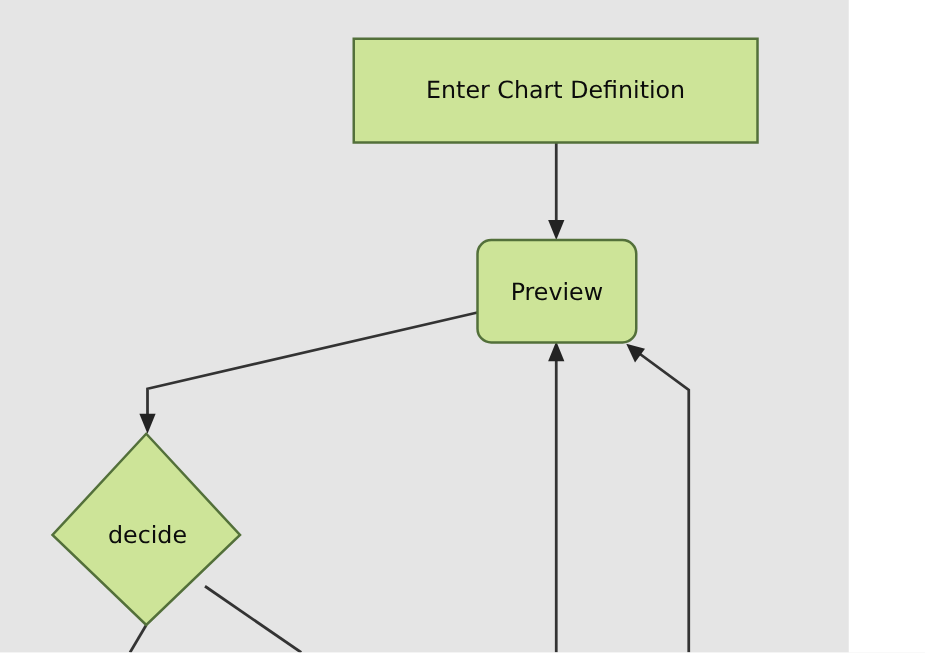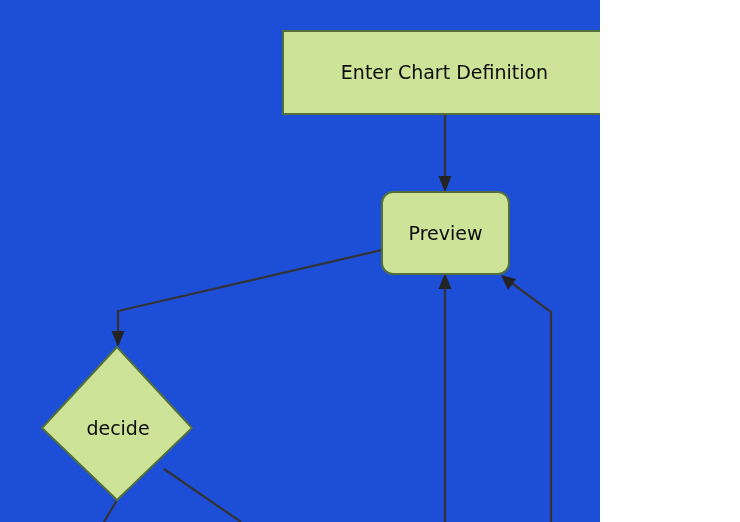--- a/index.html
+++ b/index.html
@@ -5,23 +5,23 @@
   html, body {
     margin: 0;
     padding: 0;
     background: #ffffff;
   }
   body {
     font-family: "DejaVu Sans", "Liberation Sans", sans-serif;
   }
   #canvas {
     position: relative;
-    width: 600px;
+    width: 679px;
     height: 522px;
-    background: #1d4ed8;
+    background: #e5e5e5;
     overflow: hidden;
   }
   #flow-svg {
     position: absolute;
     top: 0;
     left: 0;
     width: 740px;
     height: 522px;
   }
   .node-shape {

